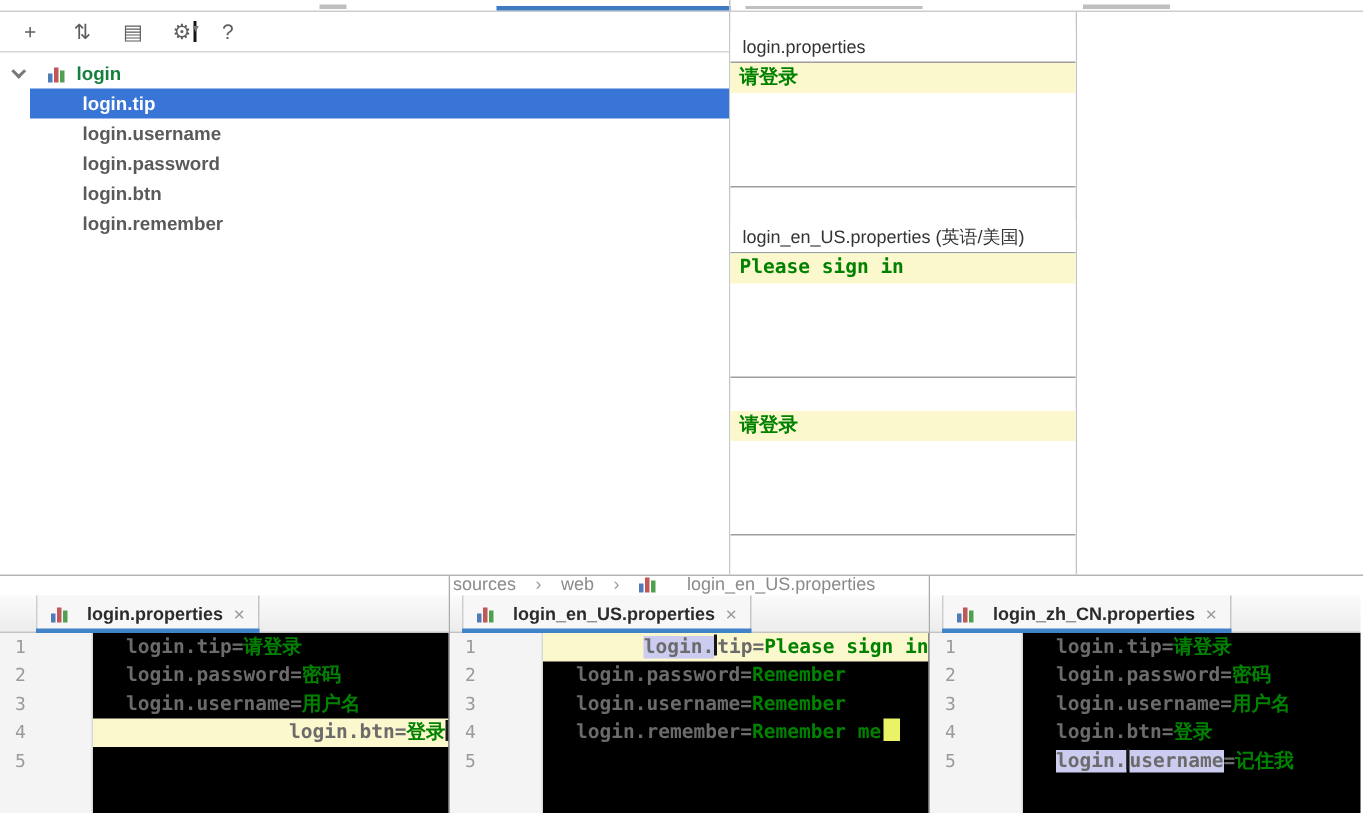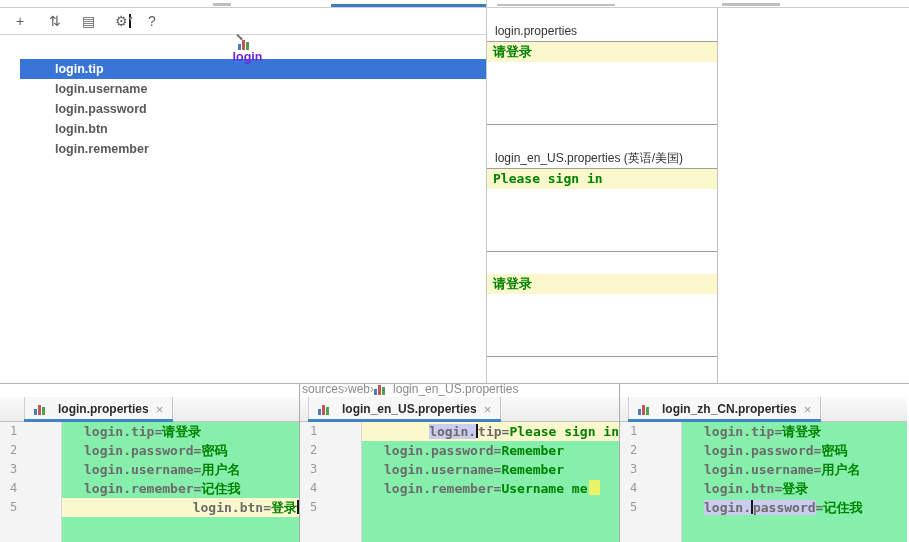--- a/index.html
+++ b/index.html
@@ -15,21 +15,21 @@
   
   .vdiv-main { position:absolute; left:486px; top:0; width:1px; height:383px; background:#C6C6C6; }
   .vdiv-right { position:absolute; left:717px; top:8px; width:1px; height:375px; background:#C2C2C2; }
 
   
   .structure { position:absolute; left:0; top:8px; width:486px; height:375px; background:#fff; }
   .toolbar { height:27px; border-bottom:1px solid #D6D6D6; display:flex; align-items:center; padding-left:16px; color:#666; }
   .tbtn { min-width:33px; font-size:14px; color:#5f5f5f; display:inline-flex; align-items:center; }
   .tbtn .caret { font-size:8px; margin-left:1px; color:#777; }
   .tree { padding-top:4px; font-size:12.5px; font-weight:bold; color:#555; }
-  .tree-root { height:20px; display:flex; align-items:center; padding-left:9px; color:#6d28d9;flex-direction:column; }
+  .tree-root { height:20px; display:flex; align-items:center; padding-left:9px; color:#15803d; }
   .chev { width:7px; height:7px; border-right:2px solid #787878; border-bottom:2px solid #787878; transform:rotate(45deg); margin:-3px 16px 0 0; }
   .bicon { width:13px; height:12px; display:inline-flex; align-items:flex-end; gap:1px; margin-right:6px; flex:none; }
   .bicon i { display:block; width:3px; }
   .bicon .b1 { height:6px; background:#4E7CB8; }
   .bicon .b2 { height:10px; background:#C25757; }
   .bicon .b3 { height:8px; background:#4FA14F; }
   .tree-row { height:20px; line-height:20px; margin-left:20px; padding-left:35px; color:#5A5A5A; }
   .tree-row.selected { background:#3875D6; color:#fff; }
 
   
@@ -41,34 +41,34 @@
   .vp-line1 { height:20px; line-height:20px; background:#FAF8CC; padding-left:6px;
               font-family:"DejaVu Sans Mono", monospace; font-weight:bold; font-size:13px; color:#008200; white-space:pre; }
 
   
   .bottom { position:absolute; left:0; top:383px; width:909px; height:159px; border-top:1px solid #B5B5B5; display:flex; background:#fff; }
   .pane { position:relative; height:158px; background:#fff; }
   .pane1 { width:300px; border-right:1px solid #ABABAB; }
   .pane2 { width:320px; border-right:1px solid #ABABAB; }
   .pane3 { width:287px; }
   .pane-top { height:13px; overflow:hidden; background:#fff; }
-  .crumbs { font-size:12px; color:#8A8A8A; white-space:nowrap; line-height:18px; margin-top:-4px; display:flex; align-items:center; gap:0; padding-left:2px; }
+  .crumbs { font-size:12px; color:#8A8A8A; white-space:nowrap; line-height:18px; margin-top:-4px; display:flex; align-items:center; gap:13px; padding-left:2px; }
   .crumbs .sep { color:#9a9a9a; }
   .tabbar { height:25px; background:linear-gradient(#FBFBFB,#ECECEC); border-bottom:1px solid #C2C2C2; display:flex; align-items:stretch; }
   .tab { display:flex; align-items:center; gap:5px; padding:0 9px; background:#F7F7F7;
          border-left:1px solid #CFCFCF; border-right:1px solid #C5C5C5; position:relative;
          font-size:12px; font-weight:600; color:#2B2B2B; margin-left:8px; }
   .pane1 .tab { margin-left:24px; }
   .tab::after { content:""; position:absolute; left:-1px; right:-1px; bottom:-1px; height:3px; background:#4083C9; }
   .tab .close { color:#9a9a9a; font-weight:normal; font-size:13px; margin-left:2px; }
 
   .editor { display:flex; height:121px; font-family:"DejaVu Sans Mono", monospace; font-size:13px; font-weight:bold; }
   .gutter { width:62px; background:#F4F4F4; border-right:1px solid #D8D8D8; color:#9A9A9A; font-weight:normal; font-size:12px; flex:none; }
   .gnum { height:19px; line-height:19px; padding-left:10px; }
-  .code { flex:1; background:#86efac; overflow:hidden; }
+  .code { flex:1; background:#000000; overflow:hidden; }
   .cline { height:19px; line-height:19px; padding-left:22px; white-space:pre; }
   .cline.current { background:#FCF8CD;text-align:right; }
   .k, .eq { color:#6B6B6B; }
   .v { color:#008200; }
   .hl { background:#CCCCF0; }
   .caret { display:inline-block; width:2px; height:14px; background:#161616; vertical-align:-2px; }
   .match { display:inline-block; width:11px; height:15px; background:#EAF266; vertical-align:-2px; margin-left:1px; }
 </style>
 </head>
 <body>
@@ -151,21 +151,20 @@
           <div class="gnum">1</div>
           <div class="gnum">2</div>
           <div class="gnum">3</div>
           <div class="gnum">4</div>
           <div class="gnum">5</div>
         </div>
         <div class="code">
           <div class="cline"><span class="k">login.tip</span><span class="eq">=</span><span class="v">请登录</span></div>
           <div class="cline"><span class="k">login.password</span><span class="eq">=</span><span class="v">密码</span></div>
           <div class="cline"><span class="k">login.username</span><span class="eq">=</span><span class="v">用户名</span></div>
-          <div class="cline"><span class="k">login.remember</span><span class="eq">=</span><span class="v">记住我</span></div>
           <div class="cline current"><span class="k">login.btn</span><span class="eq">=</span><span class="v">登录</span><span class="caret"></span></div>
         </div>
       </div>
     </div>
 
     <div class="pane pane2">
       <div class="pane-top">
         <div class="crumbs">
           <span>sources</span>
           <span class="sep">›</span>
@@ -195,21 +194,21 @@
           <div class="gnum">1</div>
           <div class="gnum">2</div>
           <div class="gnum">3</div>
           <div class="gnum">4</div>
           <div class="gnum">5</div>
         </div>
         <div class="code">
           <div class="cline current"><span class="k hl">login.</span><span class="caret"></span><span class="k">tip</span><span class="eq">=</span><span class="v">Please sign in</span></div>
           <div class="cline"><span class="k">login.password</span><span class="eq">=</span><span class="v">Remember</span></div>
           <div class="cline"><span class="k">login.username</span><span class="eq">=</span><span class="v">Remember</span></div>
-          <div class="cline"><span class="k">login.remember</span><span class="eq">=</span><span class="v">Username me</span><span class="match"></span></div>
+          <div class="cline"><span class="k">login.remember</span><span class="eq">=</span><span class="v">Remember me</span><span class="match"></span></div>
         </div>
       </div>
     </div>
 
     <div class="pane pane3">
       <div class="pane-top"></div>
       <div class="tabbar">
         <div class="tab">
           <span class="bicon">
               <i class="b1"></i>
@@ -226,19 +225,19 @@
           <div class="gnum">2</div>
           <div class="gnum">3</div>
           <div class="gnum">4</div>
           <div class="gnum">5</div>
         </div>
         <div class="code">
           <div class="cline"><span class="k">login.tip</span><span class="eq">=</span><span class="v">请登录</span></div>
           <div class="cline"><span class="k">login.password</span><span class="eq">=</span><span class="v">密码</span></div>
           <div class="cline"><span class="k">login.username</span><span class="eq">=</span><span class="v">用户名</span></div>
           <div class="cline"><span class="k">login.btn</span><span class="eq">=</span><span class="v">登录</span></div>
-          <div class="cline"><span class="k hl">login.</span><span class="caret"></span><span class="k hl">password</span><span class="eq">=</span><span class="v">记住我</span></div>
+          <div class="cline"><span class="k hl">login.</span><span class="caret"></span><span class="k hl">username</span><span class="eq">=</span><span class="v">记住我</span></div>
         </div>
       </div>
     </div>
 
   </div>
 </div>
 
 </body></html>

